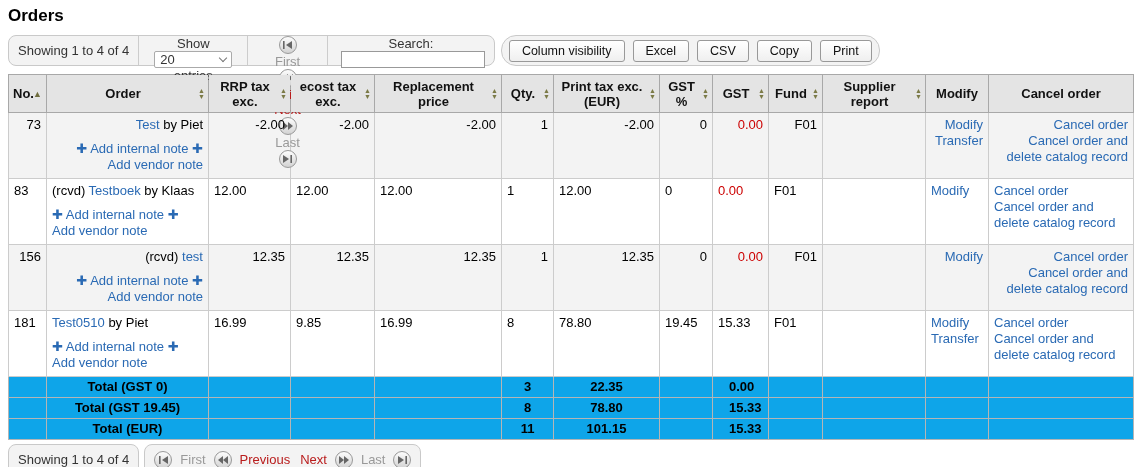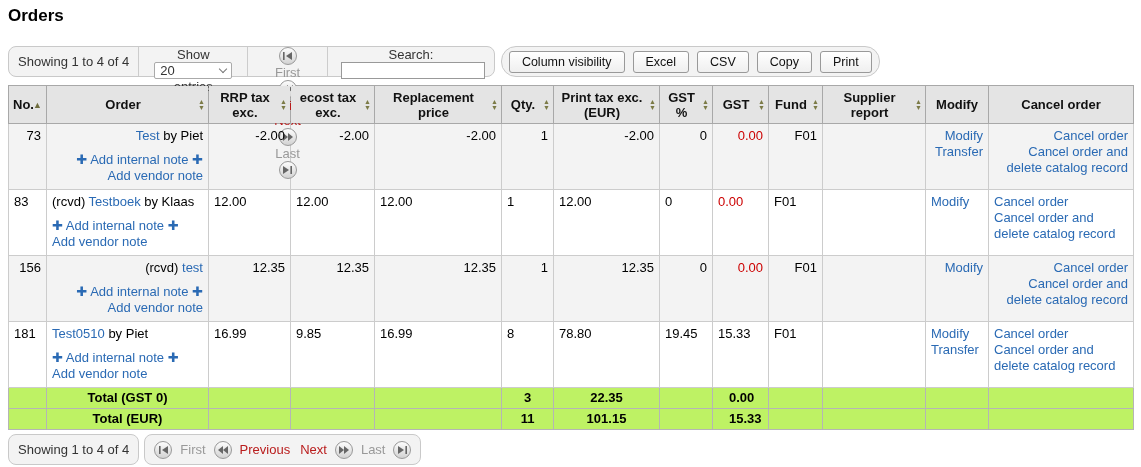--- a/index.html
+++ b/index.html
@@ -1,21 +1,21 @@
 <!DOCTYPE html>
 <html><head>
 <meta charset="utf-8">
 <style>
   * { box-sizing: border-box; }
   html,body { margin:0; padding:0; }
   body {
     width:1141px; height:467px; overflow:hidden; background:#fff;
     font-family:"Liberation Sans","DejaVu Sans",sans-serif; font-size:13px; color:#000;
   }
-  h1.page-title { font-size:17px; font-weight:bold; margin:6px 0 20px 8px; color:#000; }
+  h1.page-title { font-size:17px; font-weight:bold; margin:6px 0 9px 8px; color:#000; }
 
   
   .toolbar-row { display:flex; align-items:flex-start; margin-left:8px; }
   .tb-box {
     background:#f3f3f3; border:1px solid #c9c9c9; border-radius:8px;
     display:flex; align-items:stretch; height:31px; color:#333; font-size:13px;
   }
   .tb-seg { display:flex; align-items:center; padding:0 9px; }
   .tb-seg + .tb-seg { border-left:1px solid #ccc;flex-direction:column; }
   .btn-box {
@@ -73,21 +73,21 @@
   }
   tbody td { height:66px; }
   tbody tr.odd  td { background:#f3f3f3;text-align:right; }
   tbody tr.even td { background:#fff; }
   a.lnk { color:#2a6ab4; text-decoration:none; cursor:pointer; }
   .note-links { margin-top:8px; }
   .plus { color:#2a6ab4; font-weight:bold; }
   .red { color:#cc0000; }
   td a.block-lnk { display:block; color:#2a6ab4; text-decoration:none; cursor:pointer; }
   tr.total td {
-    background:#bef264; font-weight:bold; text-align:center; height:21px;
+    background:#0ea5e9; font-weight:bold; text-align:center; height:21px;
     padding:2px 16px; border:1px solid #b5b5b5;
   }
 
   .bottom-row { display:flex; align-items:flex-start; margin:4px 0 0 8px; }
 </style>
 </head>
 <body>
 
 <h1 class="page-title">Orders</h1>
 
@@ -309,20 +309,35 @@
       <tr class="total">
         <td></td>
         <td>Total (GST 0)</td>
         <td></td>
         <td></td>
         <td></td>
         <td>3</td>
         <td>22.35</td>
         <td></td>
         <td>0.00</td>
+        <td></td>
+        <td></td>
+        <td></td>
+        <td></td>
+      </tr>
+      <tr class="total">
+        <td></td>
+        <td>Total (GST 19.45)</td>
+        <td></td>
+        <td></td>
+        <td></td>
+        <td>8</td>
+        <td>78.80</td>
+        <td></td>
+        <td>15.33</td>
         <td></td>
         <td></td>
         <td></td>
         <td></td>
       </tr>
       <tr class="total">
         <td></td>
         <td>Total (EUR)</td>
         <td></td>
         <td></td>

